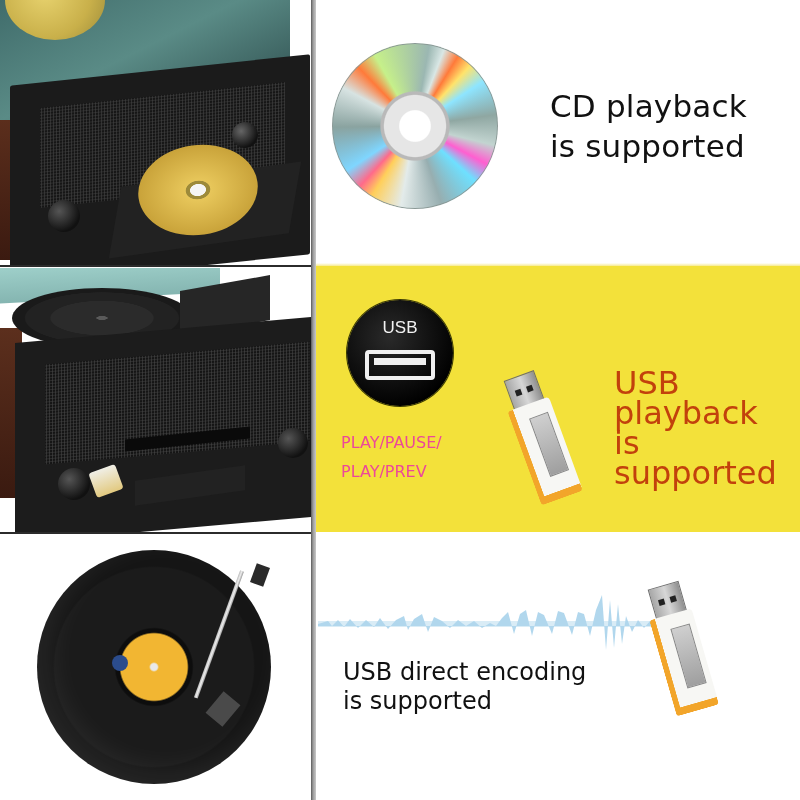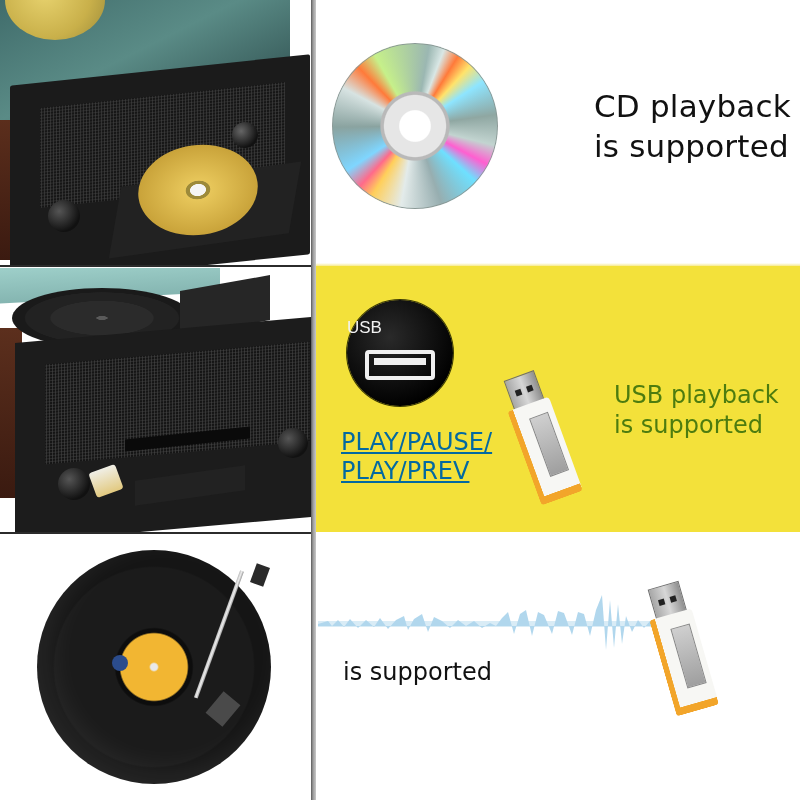--- a/index.html
+++ b/index.html
@@ -24,43 +24,43 @@
   .knob2 { left:232px; top:122px; width:26px; height:26px; border-radius:50%; background:radial-gradient(circle at 35% 35%,#666,#111 70%); }
   .cd-tray { left:115px; top:175px; width:180px; height:70px; background:#222; transform:skewY(-8deg) skewX(-10deg); }
   .gold-cd { left:138px; top:145px; width:120px; height:90px; border-radius:50%; background:radial-gradient(ellipse at center,#f5f5f5 0 9%,#9d8a3a 10% 14%,#e7c65a 15%,#c9a33a 70%,#b8932e); transform:rotate(-8deg); }
 
   
   .silver-cd { left:332px; top:43px; width:166px; height:166px; border-radius:50%;
     background:
       radial-gradient(circle,#ffffff 0 13%, #e6e6e6 14% 26%, #b9b9b9 27% 29%, transparent 30%),
       conic-gradient(from 10deg,#9bb7b2,#d9e7e5,#ff7a3a 6%,#ffe36b 9%,#8ee5ff 13%,#8fa7a2 20%,#c2d4d0 26%,#ff5fd0 30%,#6ee0ff 34%,#97aeb0 42%,#e3ebea 50%,#ffcf5a 56%,#ff6a8a 59%,#7fd6ff 63%,#8aa3a0 72%,#d7e3e2 80%,#ff7a3a 85%,#c6f08a 89%,#9bb7b2 100%);
     box-shadow:0 0 0 1px #8b9996 inset; }
-  .cd-title { left:550px; top:86px; font-size:31px; line-height:40px; color:#111; letter-spacing:0.2px;margin-left:44px; }
+  .cd-title { left:550px; top:86px; font-size:31px; line-height:40px; color:#111; letter-spacing:0.2px; }
 
   
   .p3 { left:0; top:268px; width:311px; height:264px; overflow:hidden; background:#fff; }
   .p3-lid { left:-10px; top:-8px; width:230px; height:38px; background:linear-gradient(180deg,#8fc9c2,#6fa8a3); transform:skewY(-3deg); opacity:.85; }
   .platter { left:12px; top:20px; width:180px; height:60px; border-radius:50%; background:radial-gradient(ellipse at center,#5a5a5a 0 4%,#2b2b2b 5% 40%,#222 41% 60%,#1a1a1a 61%); }
   .tonearm-base { left:180px; top:15px; width:90px; height:45px; background:#262626; transform:skewY(-10deg); }
   .p3-cabinet { left:15px; top:62px; width:296px; height:200px; background:#1c1c1c; transform:skewY(-5deg); }
   .p3-wood { left:0; top:60px; width:22px; height:170px; background:linear-gradient(180deg,#5c2f1d,#3a1a10); }
   .p3-grille { left:45px; top:85px; width:265px; height:100px; background-image:radial-gradient(#3c3c3c 1px, transparent 1.3px); background-size:3px 3px; background-color:#0f0f0f; transform:skewY(-5deg); }
   .p3-knob-l { left:58px; top:200px; width:32px; height:32px; border-radius:50%; background:radial-gradient(circle at 35% 35%,#555,#111 70%); }
   .p3-knob-r { left:278px; top:160px; width:30px; height:30px; border-radius:50%; background:radial-gradient(circle at 35% 35%,#555,#111 70%); }
   .p3-usb { left:92px; top:200px; width:28px; height:26px; background:linear-gradient(180deg,#f0efe6,#e2c97f); transform:rotate(-20deg); border-radius:3px; }
   .p3-buttons { left:135px; top:205px; width:110px; height:25px; background:#222; transform:skewY(-8deg); }
   .p3-cdslot { left:125px; top:165px; width:125px; height:12px; background:#0a0a0a; transform:skewY(-6deg); }
 
   
   .usb-circle { left:347px; top:300px; width:106px; height:106px; border-radius:50%; background:radial-gradient(circle at 40% 35%,#2a2a2a,#000 75%); box-shadow:0 0 0 1px #3a3a00; }
-  .usb-circle-label { left:0; right:0; top:18px; text-align:left; color:#f2f2f2; font-size:17px; font-family:"Liberation Sans", sans-serif; }
+  .usb-circle-label { left:0; right:0; top:18px; text-align:center; color:#f2f2f2; font-size:17px; font-family:"Liberation Sans", sans-serif; }
   .usb-port { left:18px; top:50px; width:70px; height:30px; border:4px solid #f0f0f0; border-radius:4px; box-sizing:border-box; }
   .usb-port:after { content:""; position:absolute; left:5px; right:5px; top:4px; height:7px; background:#f0f0f0; }
-  .controls-text { left:341px; top:428px; font-size:24px; line-height:29px; color:#0369a1;text-decoration:underline; }
-  .usb-text { left:614px; top:368px; font-size:24px; line-height:30px; color:#4d7c0f;margin-top:12px; }
+  .controls-text { left:341px; top:428px; font-size:16px; line-height:29px; color:#ec4899; }
+  .usb-text { left:614px; top:368px; font-size:32px; line-height:30px; color:#c2410c; }
 
   
   .stick { width:44px; height:130px; }
   .stick-metal { position:absolute; left:7px; top:0; width:30px; height:32px; background:linear-gradient(90deg,#a7a7a7,#d7d7d7 50%,#8f8f8f); border:1px solid #6f6f6f; }
   .stick-metal:before, .stick-metal:after { content:""; position:absolute; top:12px; width:6px; height:6px; background:#222; }
   .stick-metal:before { left:6px; } .stick-metal:after { right:6px; }
   .stick-body { position:absolute; left:0; top:30px; width:44px; height:100px; background:#f7f7f4; border-radius:4px; border-left:6px solid #f2a52a; border-bottom:8px solid #f2a52a; box-sizing:border-box; }
   .stick-window { position:absolute; left:12px; top:14px; width:18px; height:60px; background:linear-gradient(180deg,#cfcfcf,#9f9f9f); border:1px solid #888; }
   .stick-a { left:518px; top:372px; transform:rotate(-20deg); }
   .stick-b { left:658px; top:583px; transform:rotate(-16deg); }
@@ -151,14 +151,15 @@
     <path d="M0 34 L10 31 L14 36 L20 30 L26 37 L32 29 L40 38 L48 30 L56 37 L62 28 L70 39 L78 30 L86 26 L90 40 L96 29 L104 24 L110 42 L116 27 L124 31 L132 38 L140 30 L148 36 L156 31 L164 38 L172 33 L178 36 L184 28 L190 22 L196 44 L202 24 L208 20 L214 46 L220 22 L226 25 L234 44 L240 21 L246 23 L254 45 L260 22 L266 24 L272 46 L278 20 L284 5 L288 60 L292 10 L296 58 L300 14 L304 54 L308 26 L314 42 L320 30 L326 38 L332 31 L340 35 L340 36 L0 36 Z"></path>
   </g>
 </svg>
 <div class="abs stick stick-b">
   <div class="stick-metal"></div>
   <div class="stick-body">
       <div class="stick-window"></div>
     </div>
 </div>
 <div class="abs encode-text">
+  <div>USB direct encoding</div>
   <div>is supported</div>
 </div>
 
 </body></html>

